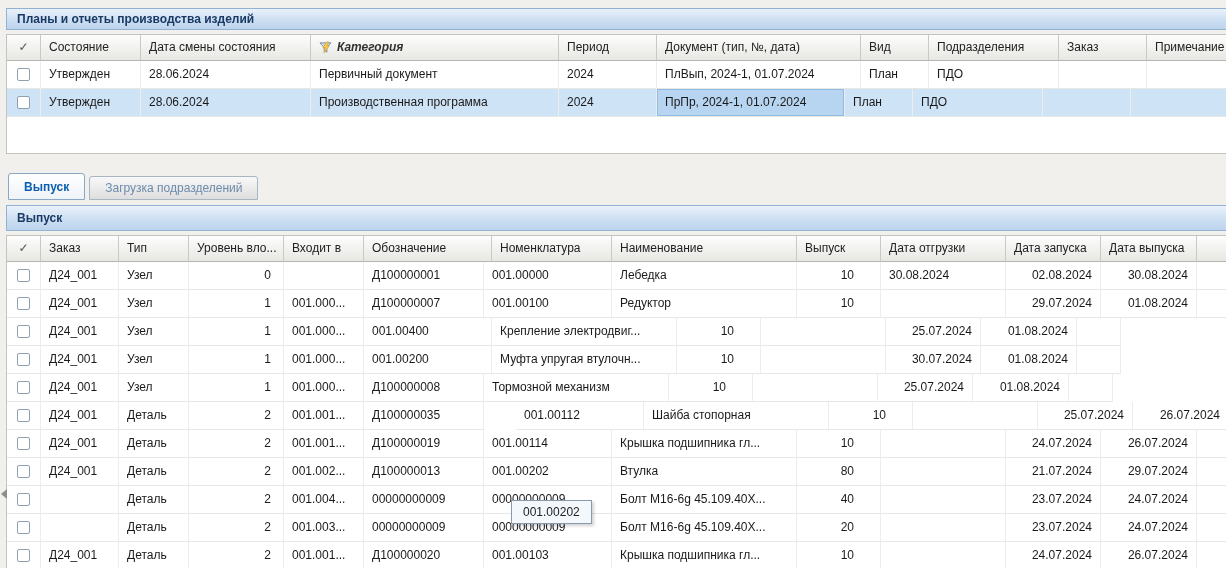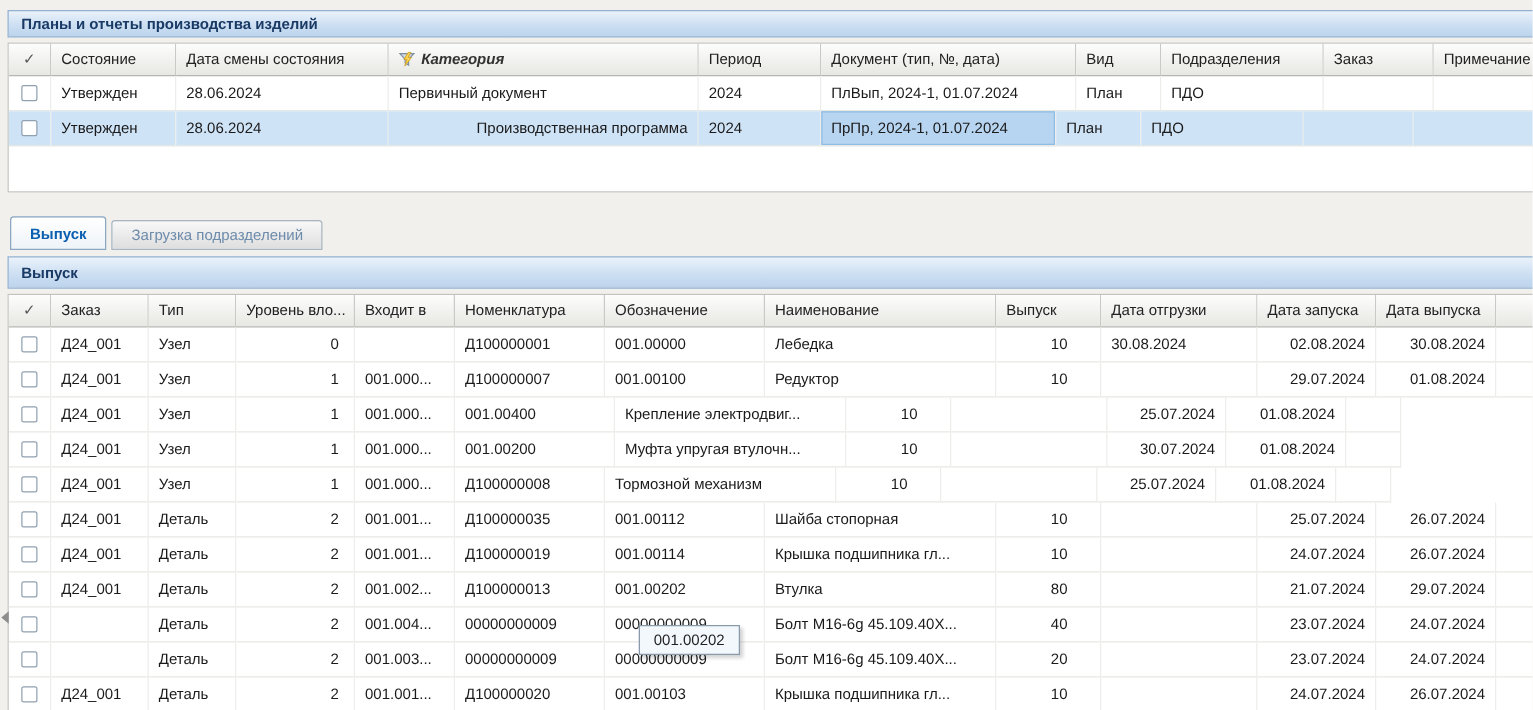--- a/index.html
+++ b/index.html
@@ -155,21 +155,21 @@
             <div class="cell" style="width: 130px;">ПДО</div>
             <div class="cell" style="width: 88px;"></div>
             <div class="cell" style="width: 100px;"></div>
           </div>
           <div class="row sel">
             <div class="cell ck" style="width: 34px;">
               <span class="cbx"></span>
             </div>
             <div class="cell" style="width: 100px;">Утвержден</div>
             <div class="cell" style="width: 170px;">28.06.2024</div>
-            <div class="cell" style="width: 248px; text-align: right;">Производственная программа</div>
+            <div class="cell" style="width: 248px;">Производственная программа</div>
             <div class="cell" style="width: 98px;">2024</div>
             <div class="cell focus" style="width: 188px;">ПрПр, 2024-1, 01.07.2024</div>
             <div class="cell" style="width: 68px;">План</div>
             <div class="cell" style="width: 130px;">ПДО</div>
             <div class="cell" style="width: 88px;"></div>
             <div class="cell" style="width: 100px;"></div>
           </div>
         </div>
     </div>
   </div>
@@ -183,22 +183,22 @@
     <div class="panel-header">
       <span class="panel-title">Выпуск</span>
     </div>
     <div class="grid">
       <div class="grid-head" id="bottom-head">
           <div class="hcell ck" style="width: 34px;">✓</div>
           <div class="hcell" style="width: 78px;">Заказ</div>
           <div class="hcell" style="width: 70px;">Тип</div>
           <div class="hcell" style="width: 95px;">Уровень вло...</div>
           <div class="hcell" style="width: 80px;">Входит в</div>
+          <div class="hcell" style="width: 128px;">Обозначение</div>
           <div class="hcell" style="width: 120px;">Номенклатура</div>
-          <div class="hcell" style="width: 128px;">Обозначение</div>
           <div class="hcell" style="width: 185px;">Наименование</div>
           <div class="hcell" style="width: 84px;">Выпуск</div>
           <div class="hcell" style="width: 125px;">Дата отгрузки</div>
           <div class="hcell" style="width: 95px;">Дата запуска</div>
           <div class="hcell" style="width: 96px;">Дата выпуска</div>
           <div class="hcell" style="width: 44px;"></div>
         </div>
       <div class="grid-body" id="bottom-body">
           <div class="row">
             <div class="cell ck" style="width: 34px;">
@@ -284,21 +284,21 @@
           </div>
           <div class="row">
             <div class="cell ck" style="width: 34px;">
               <span class="cbx"></span>
             </div>
             <div class="cell" style="width: 78px;">Д24_001</div>
             <div class="cell" style="width: 70px;">Деталь</div>
             <div class="cell" style="width: 95px; text-align: right; padding-right: 12px;">2</div>
             <div class="cell" style="width: 80px;">001.001...</div>
             <div class="cell" style="width: 120px;">Д100000035</div>
-            <div class="cell" style="width: 128px;">001.00112</div>
+            <div class="cell" style="width: 128px; margin-left: 32px;">001.00112</div>
             <div class="cell" style="width: 185px;">Шайба стопорная</div>
             <div class="cell" style="width: 84px; text-align: right; padding-right: 26px;">10</div>
             <div class="cell" style="width: 125px;"></div>
             <div class="cell" style="width: 95px; text-align: right; padding-right: 8px;">25.07.2024</div>
             <div class="cell" style="width: 96px; text-align: right; padding-right: 8px;">26.07.2024</div>
             <div class="cell" style="width: 44px;"></div>
           </div>
           <div class="row">
             <div class="cell ck" style="width: 34px;">
               <span class="cbx"></span>

